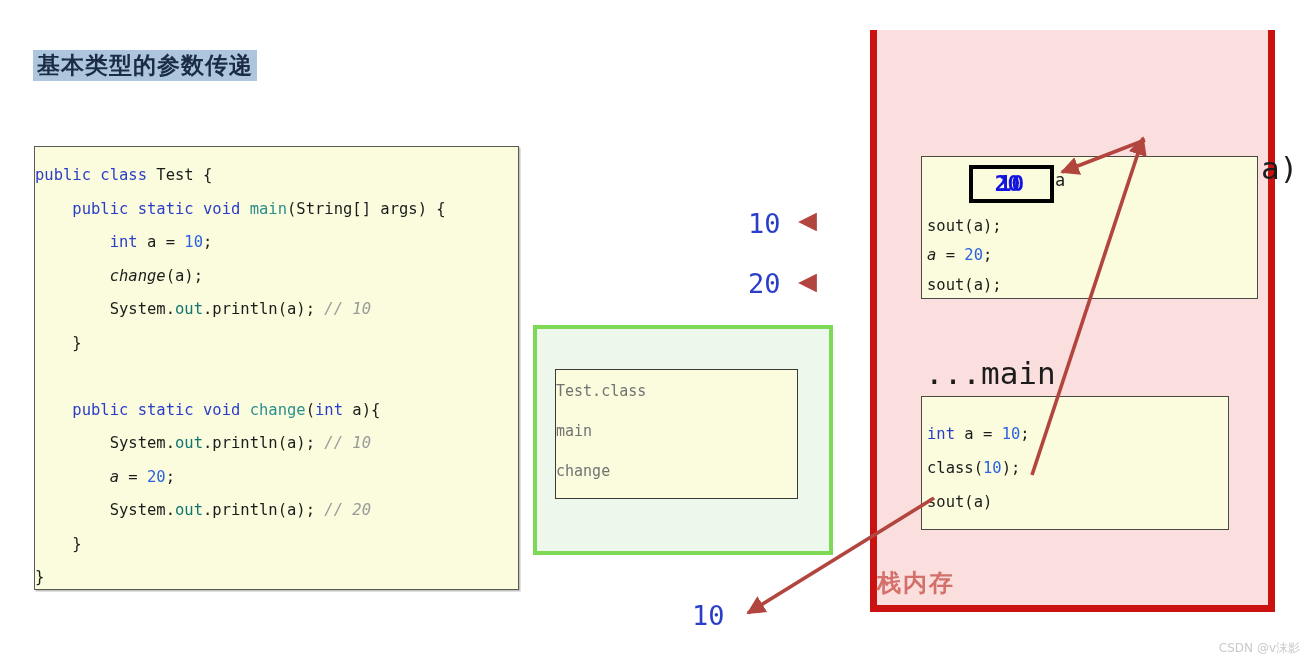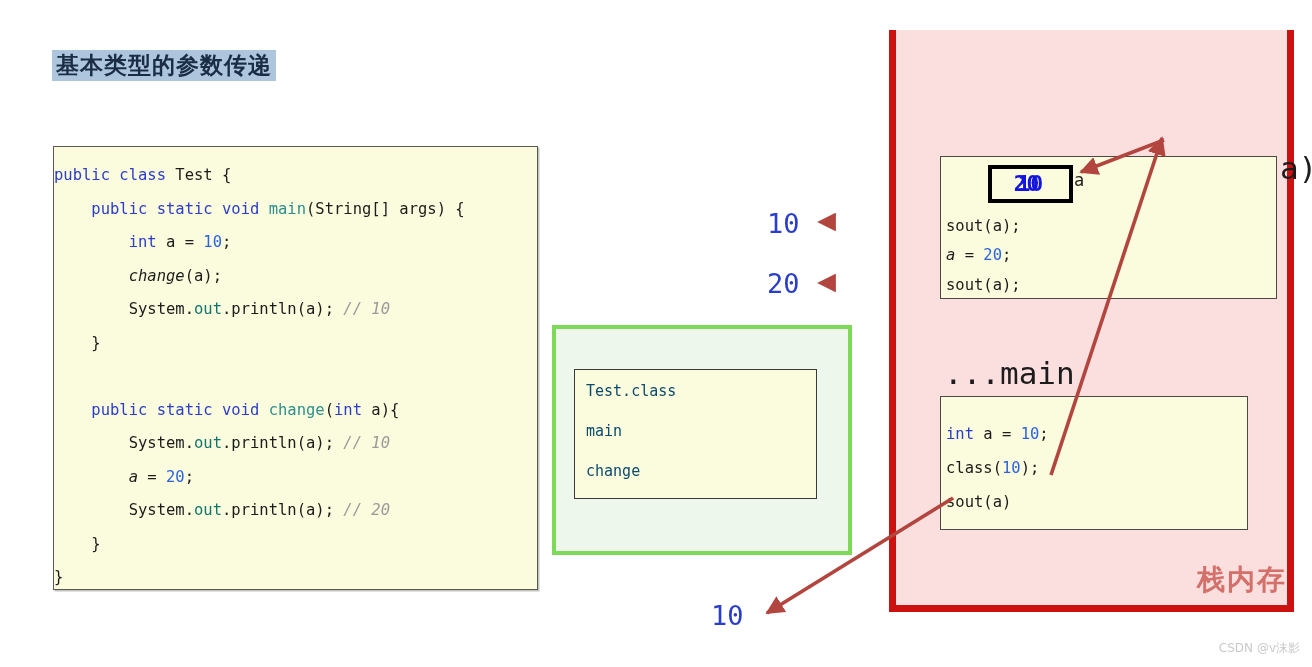--- a/index.html
+++ b/index.html
@@ -5,21 +5,21 @@
   html, body {
     margin: 0; padding: 0;
     background: #ffffff;
   }
   body {
     width: 1312px; height: 667px;
     position: relative;
     overflow: hidden;
     font-family: "DejaVu Sans", sans-serif;
   }
-  .stage { position: absolute; inset: 0; margin-left: 19px; }
+  .stage { position: absolute; inset: 0; }
 
   
   #slide-title {
     position: absolute;
     left: 33px; top: 50px;
     font-family: "DejaVu Sans", sans-serif;
     font-size: 23px;
     font-weight: bold;
     color: #1a2d44;
     background: #adc6dd;
@@ -67,22 +67,21 @@
     position: absolute;
     left: 18px; top: 40px;
     width: 243px; height: 130px;
     background: #fbfbdd;
     border: 1.5px solid #3a3a36;
     box-sizing: border-box;
   }
   .ma-line {
     font-family: "DejaVu Sans Mono", monospace;
     font-size: 15px;
-    color: #0c4a6e;
-    padding-left: 11px;
+    color: #737373;
   }
   .ma-line.l1 { padding-top: 12px; }
   .ma-line.l2 { padding-top: 22px; }
   .ma-line.l3 { padding-top: 22px; }
   #method-area-label {
     position: absolute;
     left: 0; right: 0; bottom: 10px;
     text-align: center;
     font-family: "DejaVu Sans", sans-serif;
     font-size: 31px;
@@ -99,23 +98,23 @@
     background: #fbdfdf;
     box-sizing: border-box;
     border-left: 7px solid #cc1111;
     border-right: 7px solid #cc1111;
     border-bottom: 7px solid #cc1111;
     border-top: 0;
   }
   #stack-label {
     position: absolute;
     left: 0; right: 0; bottom: 6px;
-    text-align: right;
-    font-family: "DejaVu Sans", sans-serif;
-    font-size: 28px;
+    text-align: left;
+    font-family: "DejaVu Sans", sans-serif;
+    font-size: 24px;
     font-weight: bold;
     color: #d4706a;
     letter-spacing: 2px;
   }
 
   .frame-title {
     position: absolute;
     font-family: "DejaVu Sans Mono", monospace;
     font-size: 31px;
     color: #1c1c1c;

